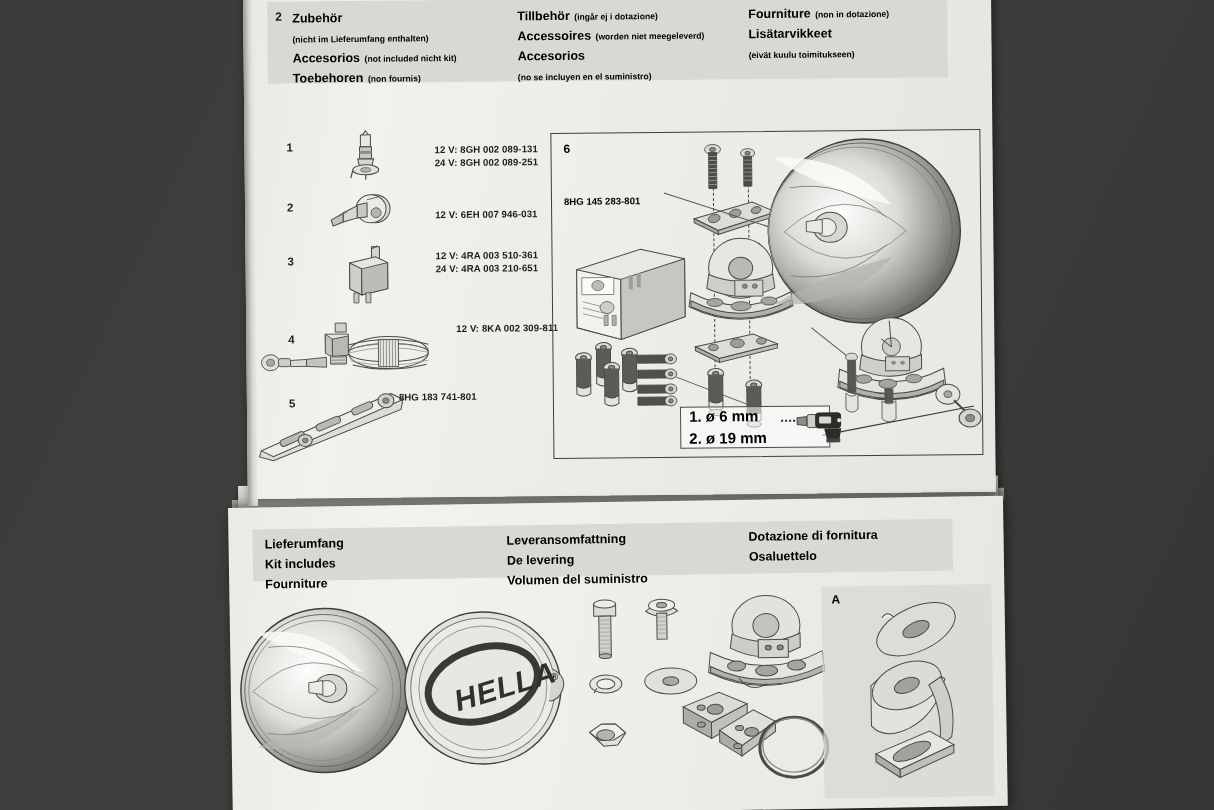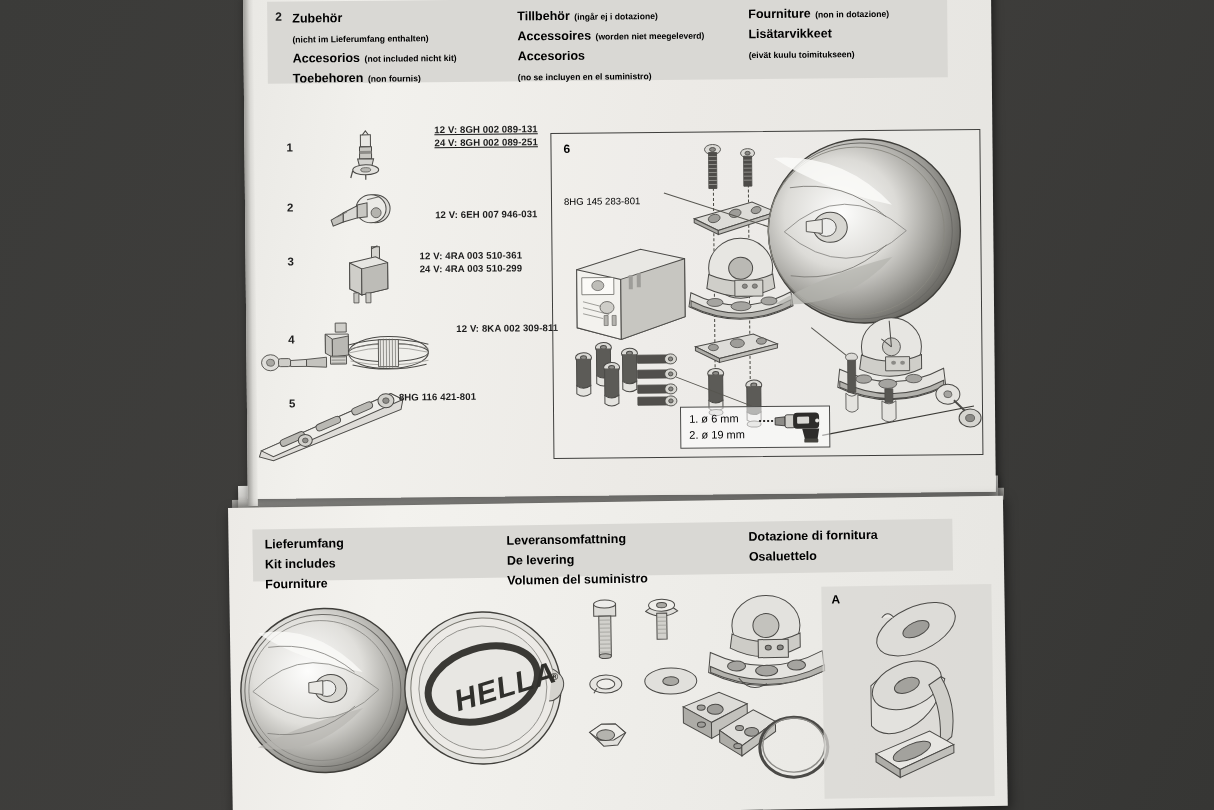--- a/index.html
+++ b/index.html
@@ -86,28 +86,28 @@
     white-space: nowrap; line-height: 1.35; letter-spacing:.1px;
   }
 
   
   #fig6 {
     position: absolute; left: 306px; top: 142px; width: 430px; height: 326px;
     border: 1px solid #3e3e3c;
     background: rgba(255,255,255,.12);
   }
   #fig6-label { position:absolute; left:12px; top:8px; font-size:12px; font-weight:bold; }
-  #fig6-part { position:absolute; left:12px; top:62px; font-size:9.6px; font-weight:normal; white-space:nowrap;}
+  #fig6-part { position:absolute; left:12px; top:62px; font-size:9.6px; font-weight:bold; white-space:nowrap;}
 
   #drill-box {
     position:absolute; left:126px; top:274px; width:150px; height:42px;
     border:1px solid #4a4a48; background: rgba(255,255,255,.55);
     display:flex; align-items:center; padding-left:8px;
   }
-  #drill-box .dl { font-size:11px; font-weight:normal; line-height:1.45; white-space:nowrap;}
+  #drill-box .dl { font-size:15px; font-weight:bold; line-height:1.45; white-space:nowrap;}
 
   
   .dash { position:absolute; border-left: 1.5px dashed #46463f; }
 
   
   #panelA {
     position:absolute; left:592px; top:88px; width:170px; height:212px;
     background: rgba(216,215,211,.75);
   }
   #panelA-label { position:absolute; left:10px; top:6px; font-size:12px; font-weight:bold;}
@@ -160,21 +160,21 @@
         <path d="M20 2 L30 2 L30 14 L20 14 Z" fill="#e8e7e3" stroke="#4b4a47" stroke-width="1"></path>
         <path d="M22 2 L25 -2 L28 2" fill="none" stroke="#4b4a47" stroke-width="1"></path>
         <rect x="19" y="14" width="12" height="12" fill="#c9c8c3" stroke="#4b4a47" stroke-width="1"></rect>
         <rect x="19" y="18" width="12" height="3" fill="#8d8c88"></rect>
         <path d="M17 26 L33 26 L31 34 L19 34 Z" fill="#d5d4d0" stroke="#4b4a47" stroke-width="1"></path>
         <ellipse cx="25" cy="37" rx="13" ry="5" fill="#e2e1dd" stroke="#4b4a47" stroke-width="1"></ellipse>
         <ellipse cx="25" cy="37" rx="5" ry="2.2" fill="#b7b6b1" stroke="#595854" stroke-width=".8"></ellipse>
         <path d="M12 38 L10 45" stroke="#4b4a47" stroke-width="1.2" fill="none"></path>
         <path d="M25 42 L25 47" stroke="#4b4a47" stroke-width="1.2" fill="none"></path>
       </svg>
-      <div class="part-num" style="left:190px; top:132px;text-decoration:underline;">
+      <div class="part-num" style="left:190px; top:152px;">
         <div>12 V: 8GH 002 089-131</div>
         <div>24 V: 8GH 002 089-251</div>
       </div>
     </div>
 
     <div class="part-row">
       <div class="part-idx" style="left:42px; top:208px;">2</div>
       <svg style="position:absolute; left:82px; top:198px;" width="72" height="52" viewBox="0 0 72 52">
         <ellipse cx="48" cy="18" rx="15" ry="14" fill="#dcdbd7" stroke="#4b4a47" stroke-width="1"></ellipse>
         <ellipse cx="44" cy="18" rx="15" ry="14" fill="#ebeae6" stroke="#4b4a47" stroke-width="1"></ellipse>
@@ -194,23 +194,23 @@
       <div class="part-idx" style="left:42px; top:262px;">3</div>
       <svg style="position:absolute; left:96px; top:252px;" width="60" height="62" viewBox="0 0 60 62">
         <path d="M30 2 L38 2 L38 14 L30 16 Z" fill="#d4d3ce" stroke="#4b4a47" stroke-width="1"></path>
         <path d="M30 4 L36 1" stroke="#4b4a47" stroke-width="1"></path>
         <path d="M8 18 L34 12 L46 18 L46 44 L20 50 L8 44 Z" fill="#e6e5e1" stroke="#4b4a47" stroke-width="1"></path>
         <path d="M8 18 L20 24 L20 50 L8 44 Z" fill="#cfcec9" stroke="#4b4a47" stroke-width="1"></path>
         <path d="M20 24 L46 18 L46 44 L20 50 Z" fill="#bdbcb7" stroke="#4b4a47" stroke-width="1"></path>
         <rect x="12" y="48" width="5" height="10" fill="#c9c8c3" stroke="#4b4a47" stroke-width=".8"></rect>
         <rect x="24" y="48" width="5" height="10" fill="#c9c8c3" stroke="#4b4a47" stroke-width=".8"></rect>
       </svg>
-      <div class="part-num" style="left:174px; top:258px;text-align:right;">
+      <div class="part-num" style="left:190px; top:258px;text-align:right;">
         <div>12 V: 4RA 003 510-361</div>
-        <div>24 V: 4RA 003 510-299</div>
+        <div>24 V: 4RA 003 210-651</div>
       </div>
     </div>
 
     <div class="part-row">
       <div class="part-idx" style="left:42px; top:340px;">4</div>
       <svg style="position:absolute; left:14px; top:326px;" width="240" height="66" viewBox="0 0 240 66">
 
         <path d="M75 4 L86 4 L86 13 L75 13 Z" fill="#cfcec9" stroke="#4b4a47" stroke-width=".9"></path>
         <path d="M65 15 L88 15 L88 34 L65 34 Z" fill="#e4e3df" stroke="#4b4a47" stroke-width=".9"></path>
         <path d="M65 15 L72 20 L72 38 L65 34 Z" fill="#c6c5c0" stroke="#4b4a47" stroke-width=".9"></path>
@@ -247,21 +247,21 @@
         <path d="M8 62 L138 6 L150 12 L20 68 Z" fill="#eeede9" stroke="#4b4a47" stroke-width="1"></path>
         <rect x="26" y="47" width="26" height="7" rx="3.5" transform="rotate(-23 39 50)" fill="#b9b8b3" stroke="#4b4a47" stroke-width=".9"></rect>
         <rect x="62" y="32" width="26" height="7" rx="3.5" transform="rotate(-23 75 35)" fill="#b9b8b3" stroke="#4b4a47" stroke-width=".9"></rect>
         <rect x="98" y="17" width="22" height="7" rx="3.5" transform="rotate(-23 109 20)" fill="#b9b8b3" stroke="#4b4a47" stroke-width=".9"></rect>
         <ellipse cx="133" cy="13" rx="8" ry="7" fill="#d2d1cc" stroke="#4b4a47" stroke-width="1"></ellipse>
         <ellipse cx="133" cy="13" rx="3.2" ry="2.8" fill="#8e8d89" stroke="#4b4a47" stroke-width=".7"></ellipse>
         <ellipse cx="52" cy="52" rx="7" ry="6" fill="#d2d1cc" stroke="#4b4a47" stroke-width="1"></ellipse>
         <ellipse cx="52" cy="52" rx="2.8" ry="2.4" fill="#8e8d89" stroke="#4b4a47" stroke-width=".7"></ellipse>
       </svg>
       <div class="part-num" style="left:152px; top:399px;">
-        <div>8HG 116 421-801</div>
+        <div>8HG 183 741-801</div>
       </div>
     </div>
 
     <div id="fig6">
       <div id="fig6-label">6</div>
       <div id="fig6-part">8HG 145 283-801</div>
 
       <svg style="position:absolute; left:18px; top:112px;" width="120" height="100" viewBox="0 0 120 100">
         <path d="M6 24 L70 4 L114 14 L114 72 L50 94 L6 82 Z" fill="#e9e8e4" stroke="#4b4a47" stroke-width="1"></path>
         <path d="M6 24 L50 34 L50 94 L6 82 Z" fill="#f3f2ee" stroke="#4b4a47" stroke-width="1"></path>

